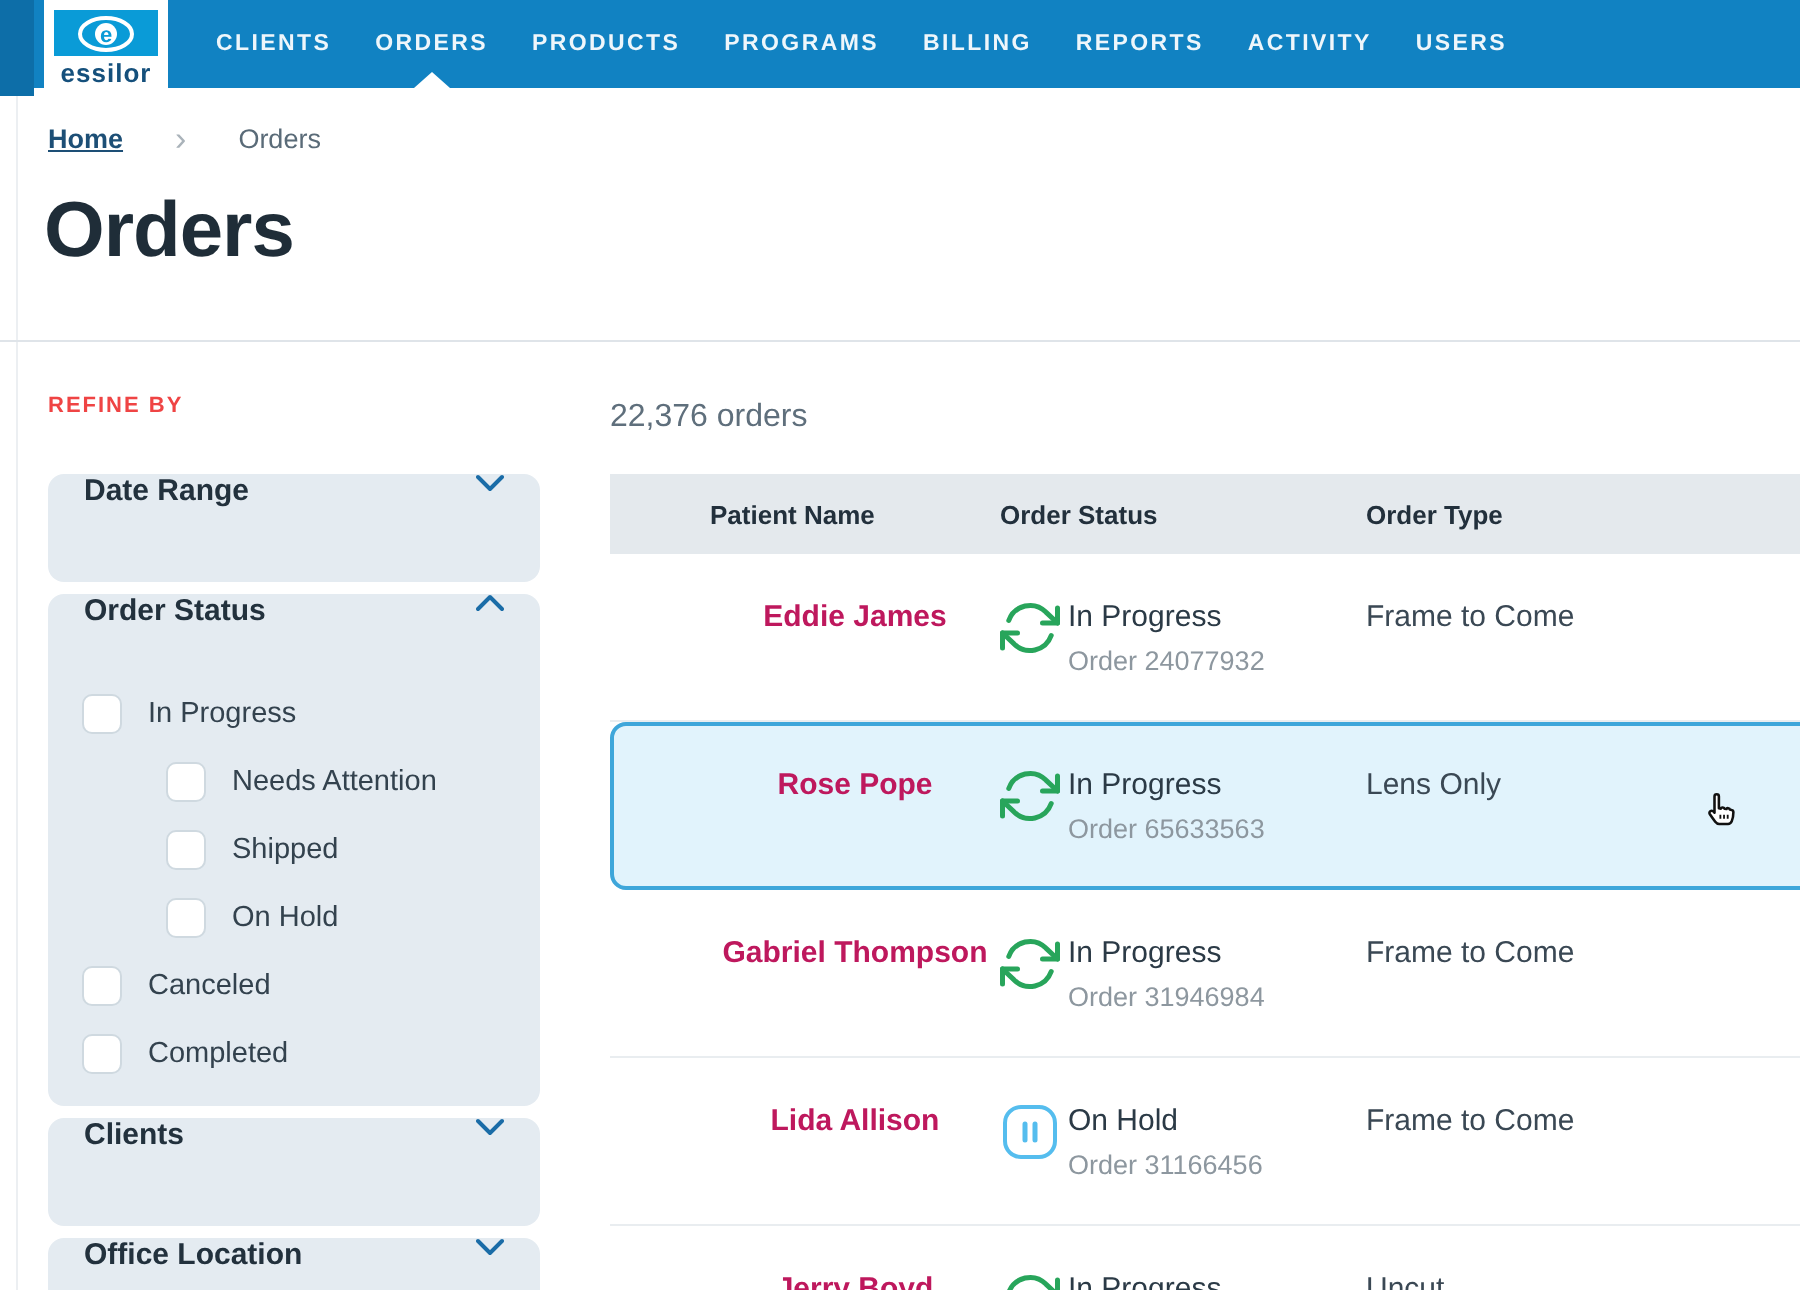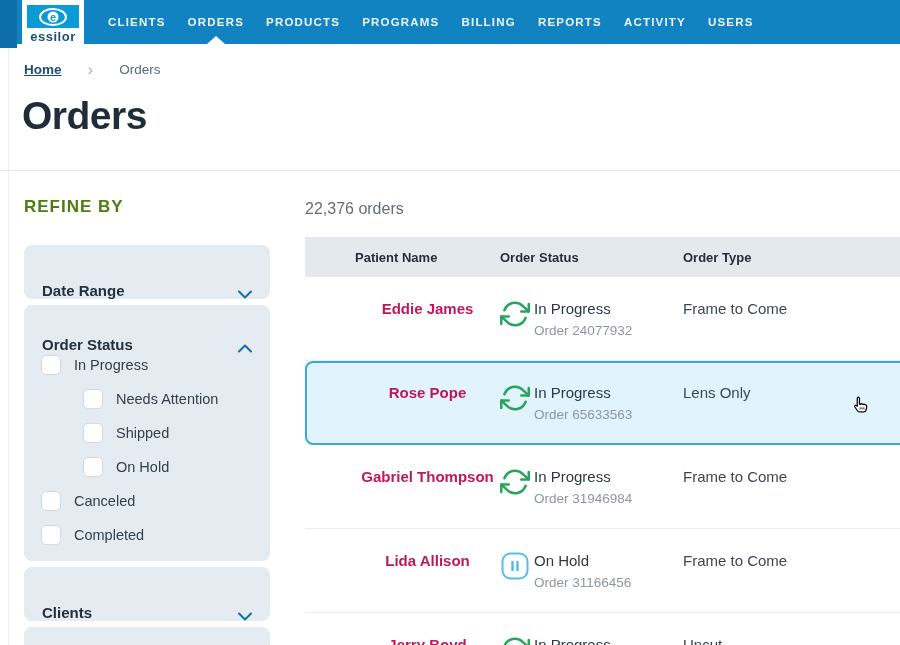--- a/index.html
+++ b/index.html
@@ -23,23 +23,23 @@
   .breadcrumb { position:absolute; top:61px; left:24px; display:flex; align-items:center; font-size:13.5px;gap:16px; }
   .crumb-home { color:#1d4f76; font-weight:bold; text-decoration:underline; cursor:pointer; }
   .crumb-sep { color:#aab3ba; font-size:17px; margin:0 10px; line-height:1; }
   .crumb-current { color:#5a6b78; }
   .page-title { position:absolute; top:94px; left:22px; font-size:39px; font-weight:600; color:#1f2d38; letter-spacing:-.5px; }
   .divider { position:absolute; top:170px; left:0; width:900px; height:1px; background:#dfe4e9; }
   .left-rule { position:absolute; left:8px; top:48px; bottom:0; width:1px; background:#eceff2; }
 
   
   .sidebar { position:absolute; left:24px; top:197px; width:246px; }
-  .refine-heading { font-size:17px; font-weight:bold; letter-spacing:1px; color:#4d7c0f; margin-bottom:28px; }
+  .refine-heading { font-size:11px; font-weight:bold; letter-spacing:1px; color:#ef4444; margin-bottom:28px; }
   .panel { background:#e4ebf1; border-radius:8px; margin-bottom:6px; overflow:hidden; }
-  .panel-header { display:flex; justify-content:space-between; align-items:flex-end; height:54px; padding:0 18px; cursor:pointer; }
+  .panel-header { display:flex; justify-content:space-between; align-items:flex-start; height:54px; padding:0 18px; cursor:pointer; }
   .panel.expanded .panel-header { height:48px; }
   .panel-label { font-size:15px; font-weight:bold; color:#22313d; }
   .chev { display:block; }
   .options { padding:2px 0 16px 17px; }
   .option { display:flex; align-items:center; height:20px; margin-bottom:14px; }
   .option:last-child { margin-bottom:0; }
   .option.indent { margin-left:42px; }
   .checkbox { width:20px; height:20px; background:#fff; border:1px solid #cfd9e0; border-radius:5px; margin-right:13px; flex:none; cursor:pointer; }
   .option-label { font-size:14.5px; color:#33424e; }
 

